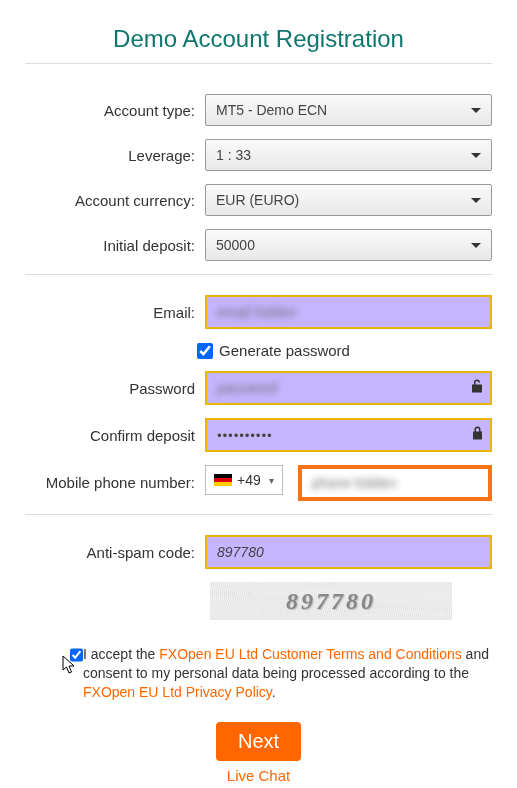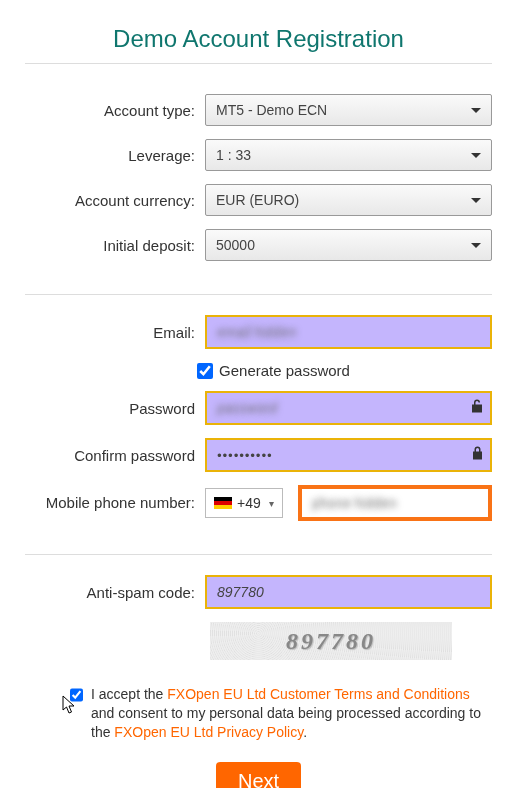--- a/index.html
+++ b/index.html
@@ -19,42 +19,41 @@
       text-align: center;
       font-size: 24px;
       font-weight: 400;
       color: #0f766e;
       padding: 25px 0 10px;
       border-bottom: 1px solid #ddd;
       margin-bottom: 30px;
     }
     .form-section {
       border-bottom: 1px solid #ddd;
-      padding-bottom: 20px;
       margin-bottom: 20px;
     }
     .form-row {
       display: flex;
       align-items: center;
       margin-bottom: 13px;
     }
     .form-label {
       width: 180px;
       text-align: right;
       padding-right: 10px;
       font-size: 15px;
       color: #333;
     }
     .form-label.two-line {
       line-height: 1.2;
     }
     .form-control-wrap {
       flex: 1;
       display: flex;
-      align-items: center;
+      align-items: flex-start;
       gap: 6px;
     }
     .select-styled {
       width: 100%;
       padding: 7px 10px;
       border: 1px solid #999;
       background: linear-gradient(to bottom, #fafafa 0%, #e8e8e8 100%);
       border-radius: 2px;
       font-size: 14px;
       color: #444;
@@ -148,21 +147,20 @@
       font-family: serif;
       font-size: 24px;
       font-style: italic;
       color: #888;
       letter-spacing: 3px;
       font-weight: bold;
       text-shadow: 1px 1px 1px rgba(120,120,120,0.4);
     }
     .consent-row {
       display: flex;
-      gap: 8px;
       margin: 25px 0 10px 45px;
       position: relative;
     }
     .cursor-overlay {
       position: absolute;
       left: -8px;
       top: 10px;
       pointer-events: none;
     }
     .consent-text {
@@ -253,21 +251,21 @@
         <div class="text-input with-icon"><span class="blur-content">password</span></div>
         <span class="lock-icon">
           <svg width="13" height="15" viewBox="0 0 13 15">
               <path d="M3 6V4a3 3 0 016 0h-1.5a1.5 1.5 0 00-3 0v2H11v8H1V6h2z" fill="#333"></path>
             </svg>
         </span>
       </div>
     </div>
   </div>
   <div class="form-row">
-    <div class="form-label">Confirm password</div>
+    <div class="form-label">Confirm deposit</div>
     <div class="form-control-wrap">
       <div class="input-icon-wrap">
         <div class="text-input with-icon"><span style="letter-spacing:1px;font-size:13px;">••••••••••</span></div>
         <span class="lock-icon">
           <svg width="13" height="15" viewBox="0 0 13 15">
               <path d="M3.5 6V4a3 3 0 016 0v2H11v8H2V6h1.5zm1.5 0h3V4a1.5 1.5 0 00-3 0v2z" fill="#333"></path>
             </svg>
         </span>
       </div>
     </div>

